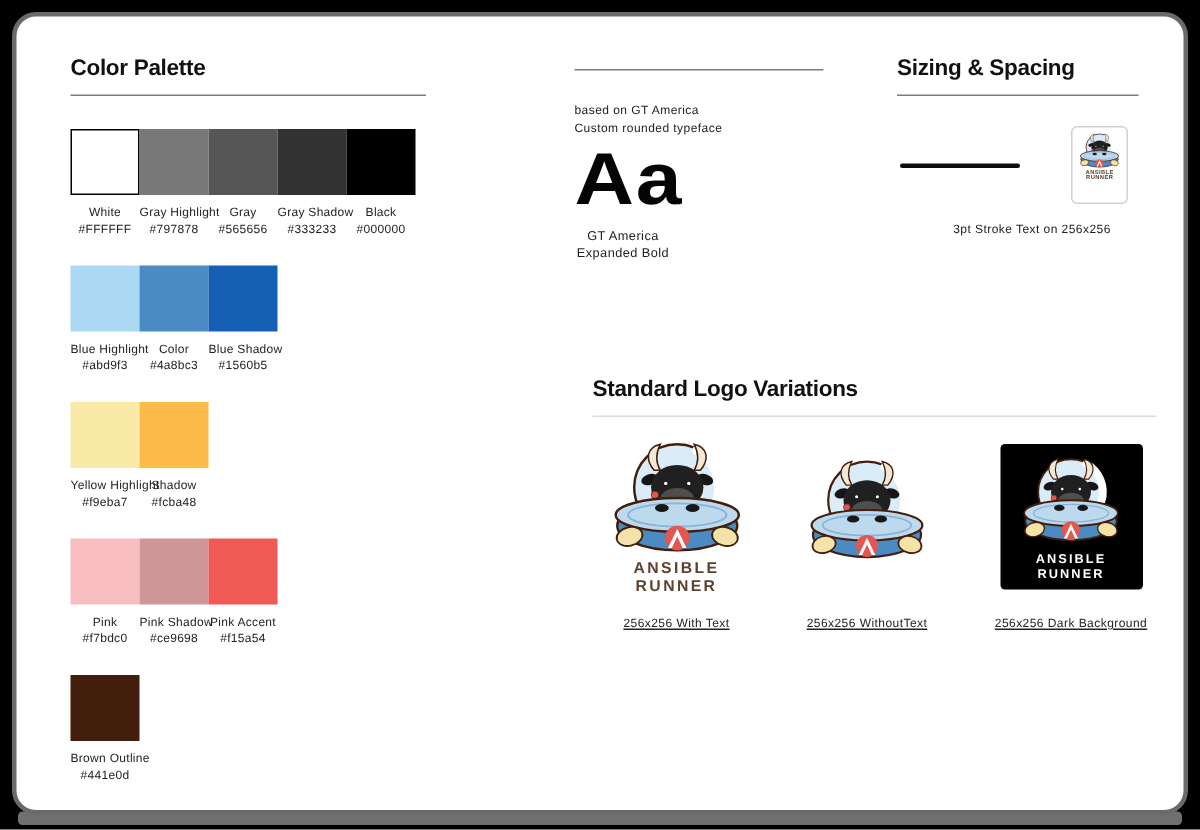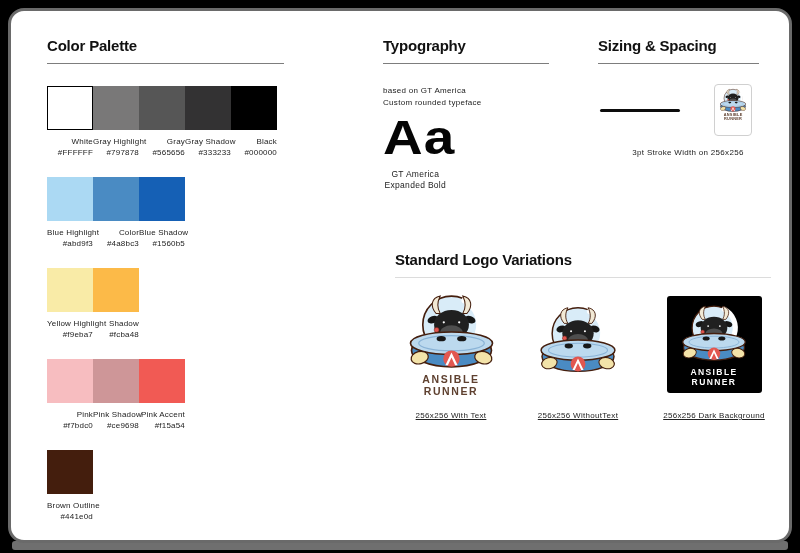--- a/index.html
+++ b/index.html
@@ -26,21 +26,21 @@
 
   
   .palette{left:36px;width:246px;}
   .palette .rule{width:237px;}
   .rows{margin-top:22px;}
   .swatch-row{display:flex;margin-bottom:6px;}
   .swatch{width:46px;height:44px;}
   .swatch.bordered{width:44px;height:42px;border:1px solid #000;}
   .label-row{display:flex;margin-bottom:19px;}
   .swatch-label{
-    width:46px;text-align:right;font-size:8px;line-height:11px;
+    width:46px;text-align:center;font-size:8px;line-height:11px;
     letter-spacing:0.2px;white-space:nowrap;color:#222;
   }
   .swatch-label div{width:46px;overflow:visible;}
 
   
   .typo{left:372px;width:175px;}
   .typo .rule{width:166px;}
   .typo-desc{margin-top:21px;font-size:8px;line-height:12px;letter-spacing:0.3px;color:#222;}
   .specimen-wrap{display:inline-block;margin-top:2px;text-align:center;}
   .specimen{
@@ -214,21 +214,20 @@
         <div class="label-row">
           <div class="swatch-label">
             <div>Brown Outline</div>
             <div>#441e0d</div>
           </div>
         </div>
       </div>
   </section>
 
   <section class="col typo">
-    <h2>Typography</h2>
     <div class="rule"></div>
     <div class="typo-desc">
       <div>based on GT America</div>
       <div>Custom rounded typeface</div>
     </div>
     <div class="specimen-wrap">
       <div class="specimen">Aa</div>
       <div class="typo-caption">
         <div>GT America</div>
         <div>Expanded Bold</div>
@@ -244,21 +243,21 @@
       <div class="mini-card">
         <svg width="30" height="25">
             <use href="#ufo-logo"></use>
           </svg>
         <div class="mini-wordmark">
           <div>ANSIBLE</div>
           <div>RUNNER</div>
         </div>
       </div>
     </div>
-    <div class="sizing-caption">3pt Stroke Width on 256x256</div>
+    <div class="sizing-caption">3pt Stroke Text on 256x256</div>
   </section>
 
   <section class="variations">
     <h2>Standard Logo Variations</h2>
     <div class="rule light"></div>
     <div class="variation-row">
 
       <div class="variation-cell cell-1">
         <svg width="95" height="80">
             <use href="#ufo-logo"></use>

